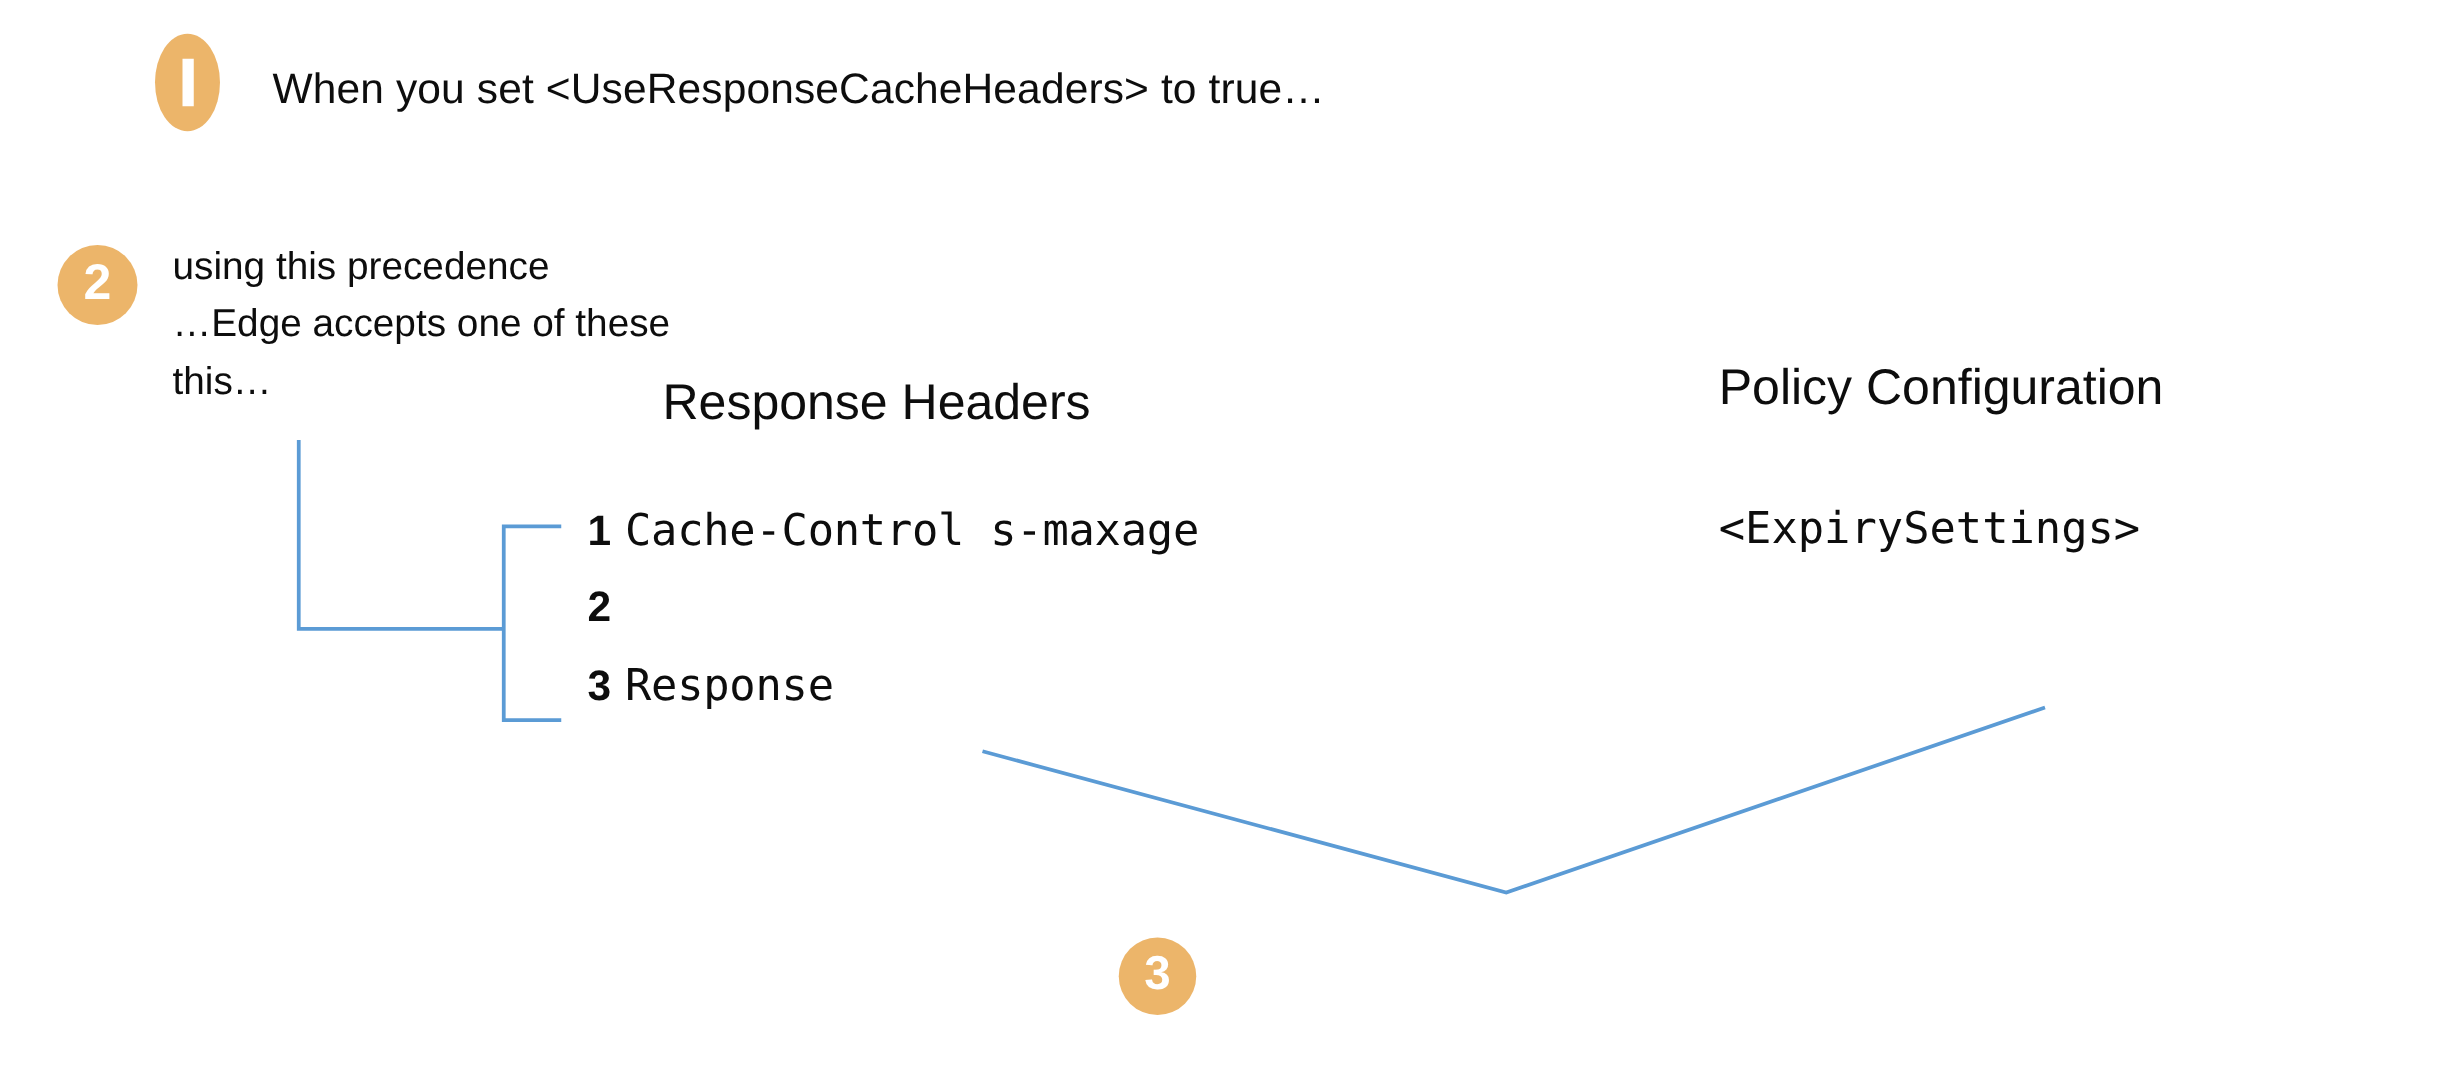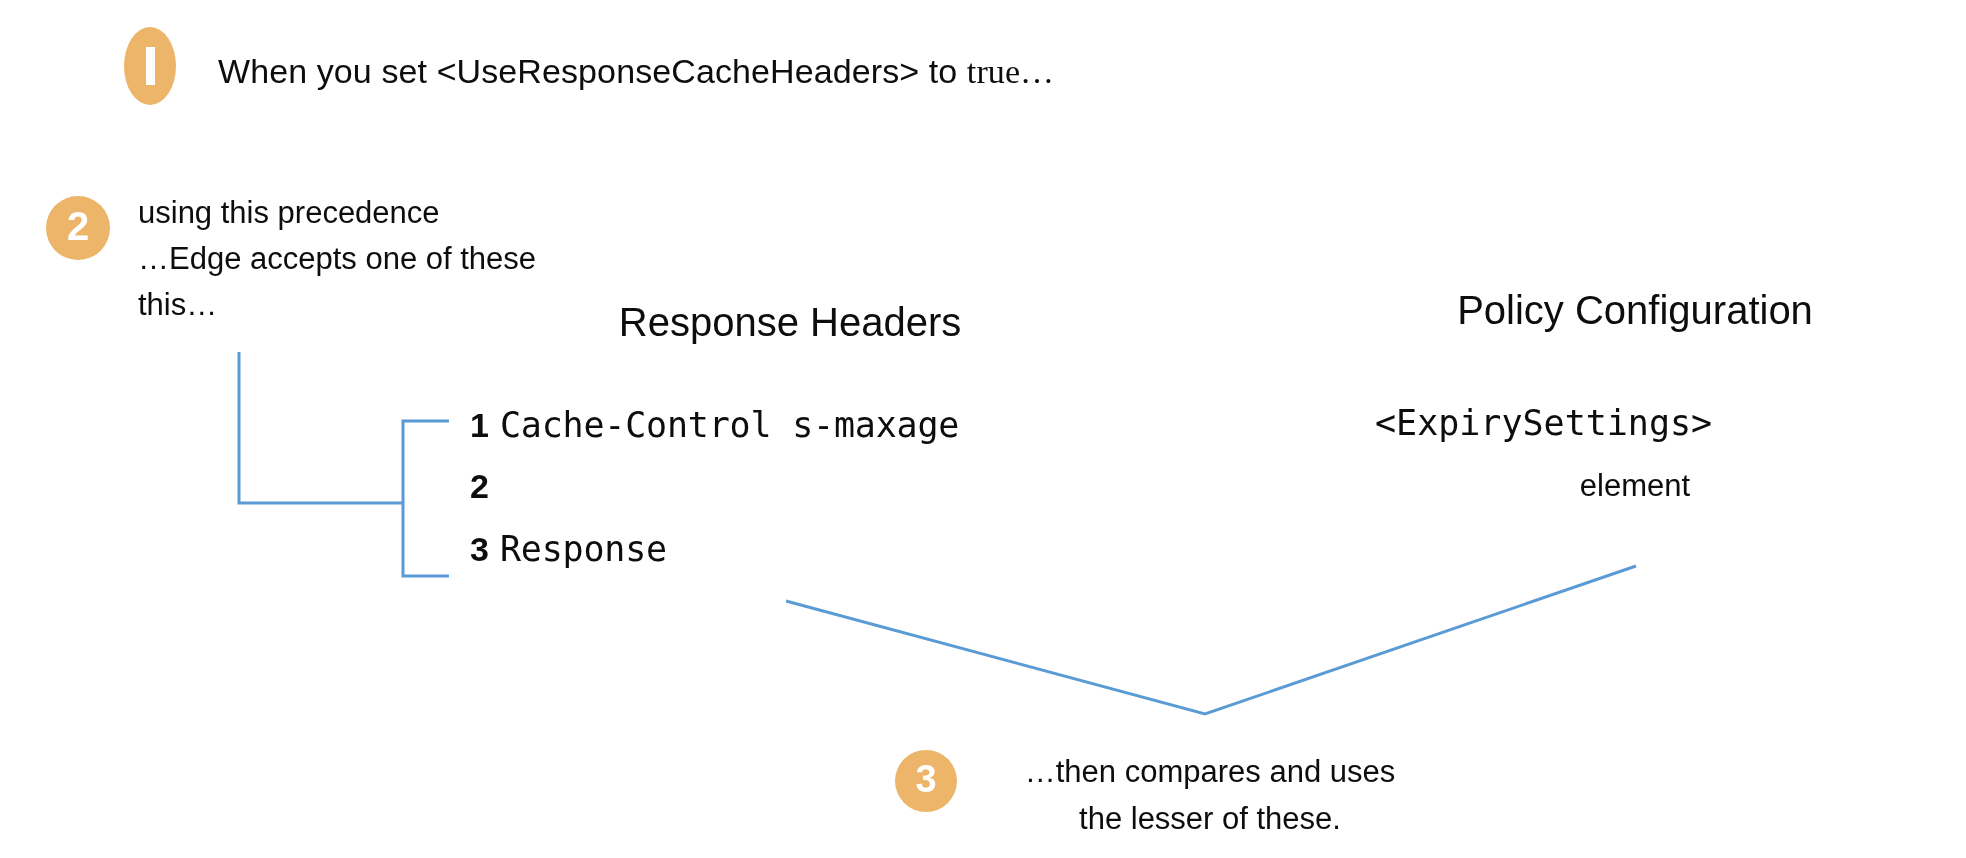--- a/index.html
+++ b/index.html
@@ -59,41 +59,40 @@
   }
   .badge span.num { position: relative; top: -2px; }
 
   
   .step1-text {
     left: 218px; top: 52px;
     font-size: 34px;
     white-space: nowrap;
     letter-spacing: 0.1px;
   }
-  .mono { font-family: Liberation Serif, serif; margin-top: 36px; }
+  .mono { font-family: Liberation Sans, sans-serif; margin-top: 36px; }
 
   .step2-text {
     left: 138px; top: 190px;
     font-size: 31px;
     line-height: 46px;
     width: 520px;
   }
 
   .step3-text {
     left: 975px; top: 748px;
     font-size: 31px;
     line-height: 47px;
     text-align: center;
     width: 470px;
   }
 
   
   .col-head {
     font-size: 40px;
-    text-align: center;
     white-space: nowrap;
   }
   .head-response { left: 530px; top: 300px; width: 520px; }
   .head-policy   { left: 1375px; top: 288px; width: 520px; }
 
   
   .prec-list {
     left: 470px; top: 405px;
     width: 700px;
   }
@@ -179,23 +178,18 @@
       <span class="prec-num">2</span>
     </div>
     <div class="prec-row">
       <span class="prec-num">3</span>
       <span class="prec-label">Response</span>
     </div>
   </div>
 
   <div class="abs col-head head-policy">Policy Configuration</div>
   <div class="abs policy-el">&lt;ExpirySettings&gt;</div>
-  <div class="abs policy-el-sub">element</div>
 
   <div class="badge badge-3">
     <span class="num">3</span>
-  </div>
-  <div class="abs step3-text">
-    <div>…then compares and uses</div>
-    <div>the lesser of these.</div>
   </div>
 
 </div>
 
 </body></html>

